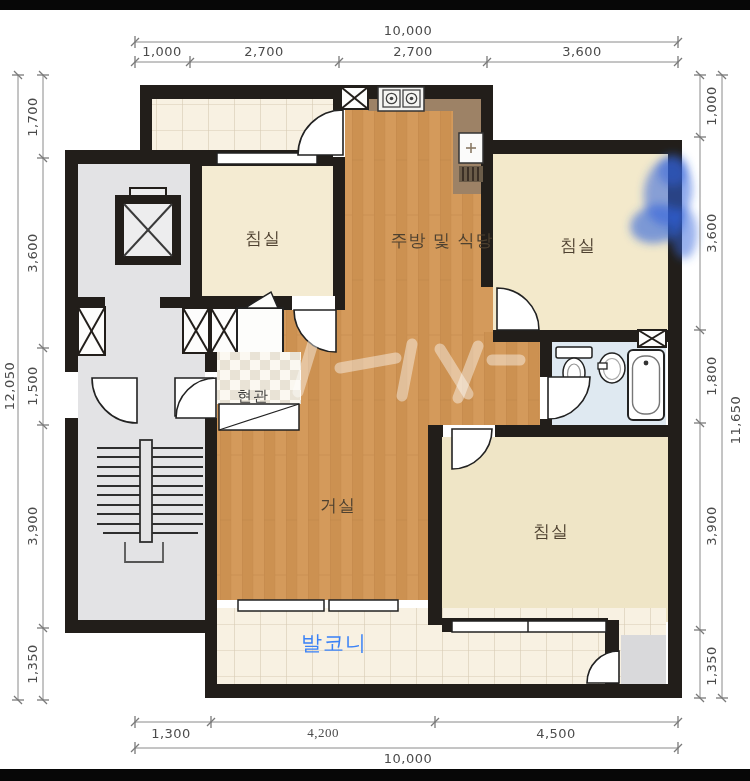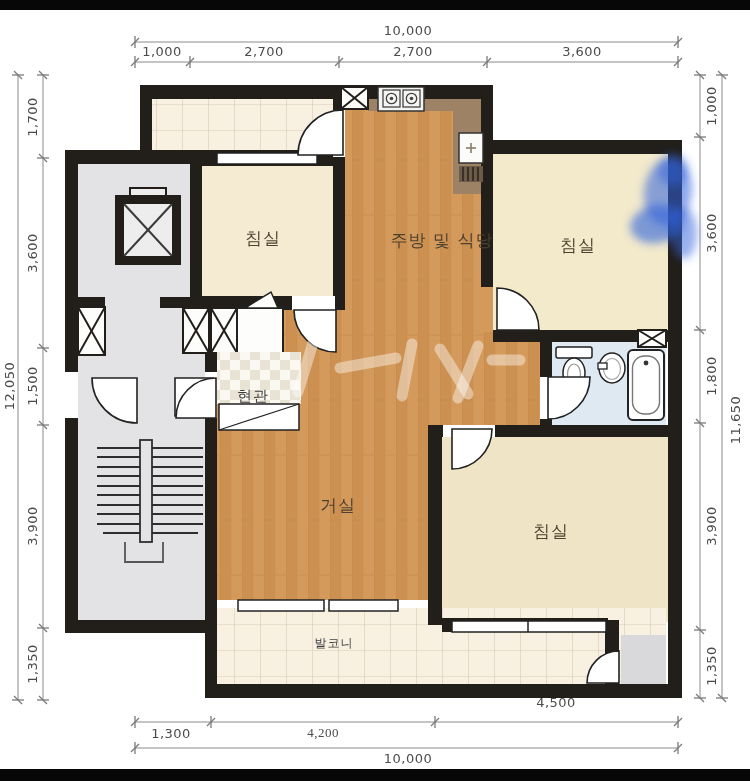--- a/index.html
+++ b/index.html
@@ -7,21 +7,21 @@
           font-family:"DejaVu Sans",sans-serif;}
   .bar{position:absolute;left:0;width:750px;background:#070707;}
   .bar.top{top:0;height:10px;}
   .bar.bottom{top:769px;height:12px;}
   svg.plan{position:absolute;left:0;top:0;}
   .label{position:absolute;transform:translate(-50%,-50%);font-size:13px;color:#4b4b4b;
          white-space:nowrap;letter-spacing:.5px;}
   .label.vert{transform:translate(-50%,-50%) rotate(-90deg);}
   .room{font-size:17px;font-weight:normal;color:#4e4130;letter-spacing:1px;text-align:right;}
   .room.small{font-size:15px;color:#3d3d3d;}
-  .room.balcony{font-size:12px;color:#404040;}
+  .room.balcony{font-size:21px;color:#3b82f6;}
   .watermark{position:absolute;left:228px;top:407px;width:320px;font-size:26px;font-weight:bold;
              letter-spacing:4px;color:rgba(255,255,255,0.55);white-space:nowrap;
              text-shadow:0 0 1px rgba(180,170,150,0.25);}
 </style>
 </head>
 <body>
 
 <div class="screen">
   <div class="bar top"></div>
   <div class="bar bottom"></div>
@@ -311,21 +311,21 @@
   <div class="label vert" style="left:735px;top:420px;">11,650</div>
   <div class="label vert" style="left:711px;top:106px;">1,000</div>
   <div class="label vert" style="left:711px;top:233px;">3,600</div>
   <div class="label vert" style="left:711px;top:376px;">1,800</div>
   <div class="label vert" style="left:711px;top:526px;">3,900</div>
   <div class="label vert" style="left:711px;top:666px;">1,350</div>
 
   <div class="label" style="left:408px;top:758px;">10,000</div>
   <div class="label" style="left:171px;top:733px;">1,300</div>
   <div class="label" style="left:323px;top:733px;font-family:Liberation Serif, serif;">4,200</div>
-  <div class="label" style="left:556px;top:702px;">4,500</div>
+  <div class="label" style="left:556px;top:733px;">4,500</div>
 
   <div class="label room" style="left:263px;top:238px;">침실</div>
   <div class="label room" style="left:414px;top:240px;margin-left:28px;">주방 및 식당</div>
   <div class="label room" style="left:578px;top:245px;">침실</div>
   <div class="label room small" style="left:253px;top:381px;margin-top:15px;">현관</div>
   <div class="label room" style="left:338px;top:505px;">거실</div>
   <div class="label room" style="left:551px;top:531px;">침실</div>
   <div class="label room balcony" style="left:334px;top:643px;">발코니</div>
 
 </div>

